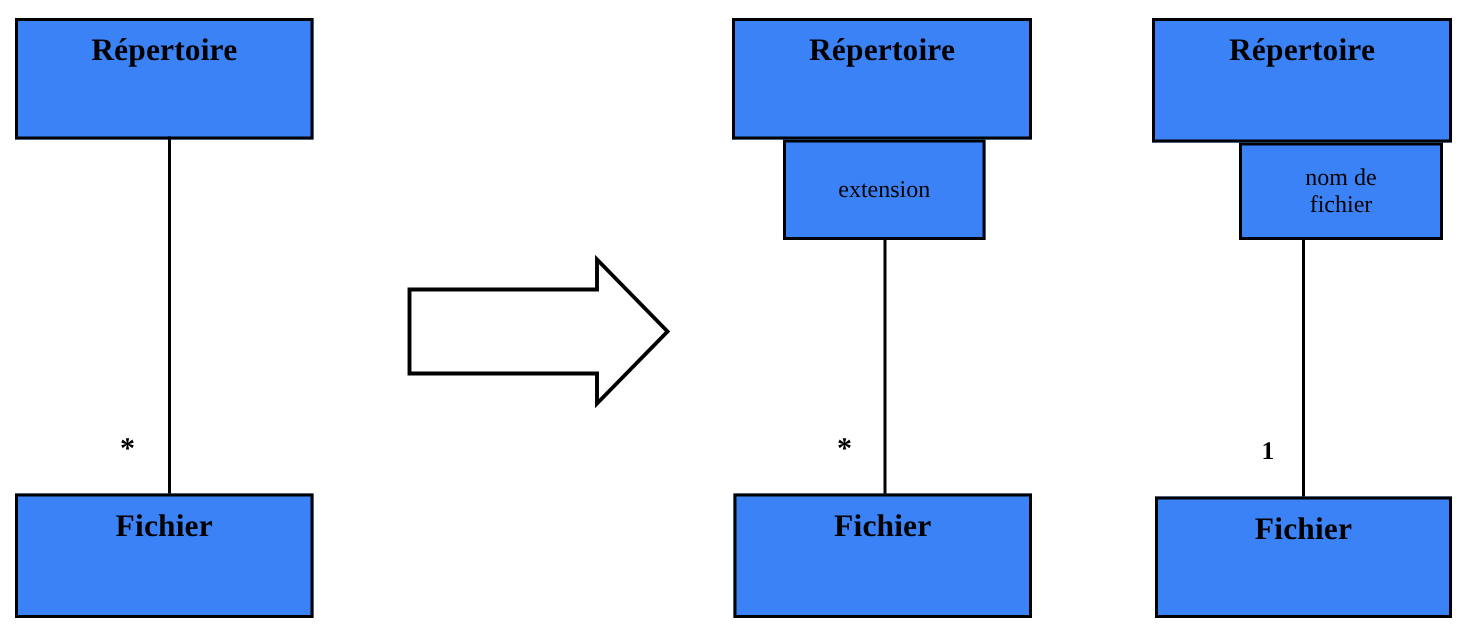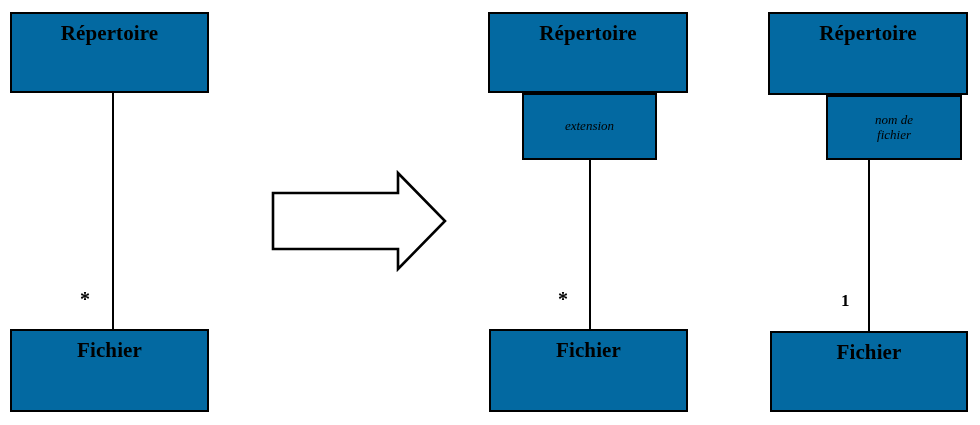--- a/index.html
+++ b/index.html
@@ -17,21 +17,21 @@
     position: relative;
     width: 980px;
     height: 425px;
     background: #ffffff;
   }
 
   
   .box {
     position: absolute;
     box-sizing: border-box;
-    background: #0369a1;
+    background: #3b82f6;
     border: 2px solid #000000;
     display: flex;
     align-items: flex-start;
     justify-content: center;
   }
   .box.class-box {
     border-width: 2px;
   }
   .class-title {
     font-weight: bold;
@@ -40,27 +40,26 @@
     color: #000000;
     padding-top: 9px;
     letter-spacing: 0.1px;
     white-space: nowrap;
   }
   .assoc-box {
     border: 2px solid #000000;
     align-items: center;
   }
   .assoc-label {
-    font-size: 13px;
+    font-size: 16px;
     line-height: 1.12;
     color: #000000;
     text-align: center;
     width: 100%;
     font-weight: normal;
-    font-style: italic;
   }
 
   
   .vline {
     position: absolute;
     width: 2px;
     background: #000000;
   }
 
   

